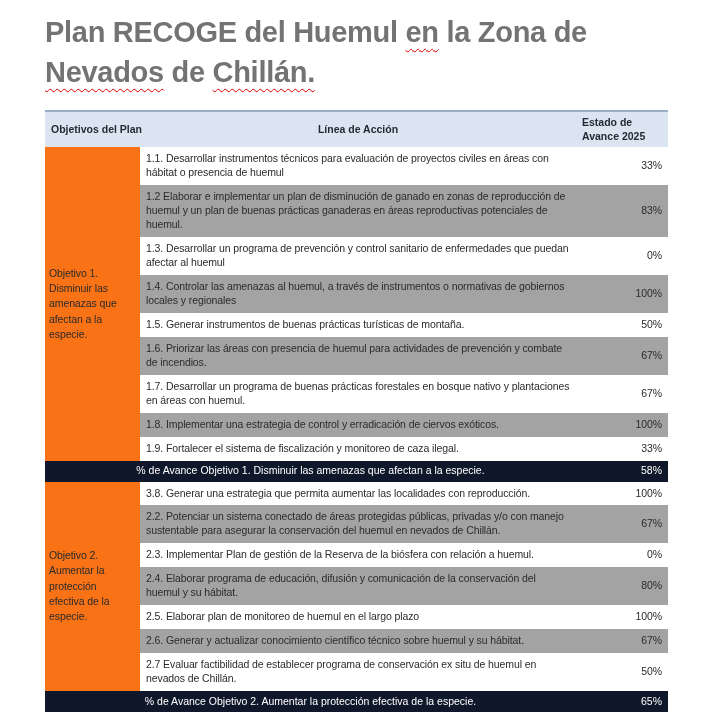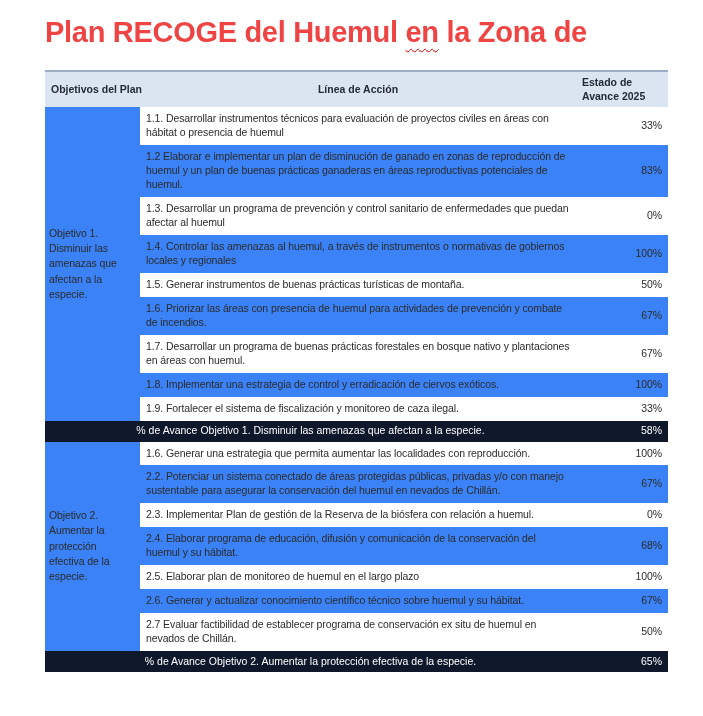--- a/index.html
+++ b/index.html
@@ -4,52 +4,53 @@
 <style>
   html,body{margin:0;padding:0;}
   body{
     width:703px;height:716px;overflow:hidden;background:#ffffff;
     font-family:"Liberation Sans",sans-serif;
   }
   .page{padding:12px 35px 0 45px;}
 
   
   .title{margin:0 0 18px 0;font-size:29px;line-height:1.38;font-weight:bold;
-         color:#ef4444;letter-spacing:-0.3px;}
+         color:#737373;letter-spacing:-0.3px;}
   .tline{display:block;}
   .squiggle{text-decoration:underline;text-decoration-style:wavy;
             text-decoration-color:#e00000;text-decoration-thickness:1px;
             text-underline-offset:6px;}
 
   
   table{border-collapse:collapse;width:623px;table-layout:fixed;
         font-size:10.5px;color:#2b2b2b;}
   thead th{background:#dbe5f1;border-top:2px solid #9cadc6;
            padding:4px 6px;font-size:10.5px;font-weight:bold;color:#232a35;
            vertical-align:middle;line-height:1.3;}
   th.c1{text-align:left;white-space:nowrap;}
   th.c2{text-align:center;}
   th.c3{text-align:left;}
   tbody td{padding:5px 6px;line-height:1.33;vertical-align:middle;
            letter-spacing:-0.1px;}
-  tr.alt td{background:#3b82f6;}
-  td.obj{background:#3b82f6;vertical-align:middle;line-height:1.45;
+  tr.alt td{background:#a3a3a3;}
+  td.obj{background:#f97316;vertical-align:middle;line-height:1.45;
          padding-left:4px;padding-right:10px;}
   td.pct{text-align:right;}
   tr.summary td{background:#0f172a;color:#ffffff;padding:3.5px 6px;
                 letter-spacing:0;}
   td.sumlabel{text-align:center;}
 </style>
 </head>
 <body>
 
 <div class="page">
 
   <h1 class="title">
     <span class="tline"><span>Plan RECOGE del Huemul </span><span class="squiggle">en</span><span> la Zona de</span></span>
+    <span class="tline"><span class="squiggle">Nevados</span><span> de </span><span class="squiggle">Chillán.</span></span>
   </h1>
 
   <table>
     <colgroup>
         <col style="width:95px">
         <col style="width:436px">
         <col style="width:92px">
       </colgroup>
     <thead>
       <tr>
@@ -97,34 +98,34 @@
         <td class="act">1.9. Fortalecer el sistema de fiscalización y monitoreo de caza ilegal.</td>
         <td class="pct">33%</td>
       </tr>
       <tr class="summary">
         <td class="sumlabel" colspan="2">% de Avance Objetivo 1. Disminuir las amenazas que afectan a la especie.</td>
         <td class="pct">58%</td>
       </tr>
 
       <tr>
         <td class="obj" rowspan="7">Objetivo 2. Aumentar la protección efectiva de la especie.</td>
-        <td class="act">1.6. Generar una estrategia que permita aumentar las localidades con reproducción.</td>
+        <td class="act">3.8. Generar una estrategia que permita aumentar las localidades con reproducción.</td>
         <td class="pct">100%</td>
       </tr>
       <tr class="alt">
         <td class="act">2.2. Potenciar un sistema conectado de áreas protegidas públicas, privadas y/o con manejo sustentable para asegurar la conservación del huemul en nevados de Chillán.</td>
         <td class="pct">67%</td>
       </tr>
       <tr>
         <td class="act">2.3. Implementar Plan de gestión de la Reserva de la biósfera con relación a huemul.</td>
         <td class="pct">0%</td>
       </tr>
       <tr class="alt">
         <td class="act">2.4. Elaborar programa de educación, difusión y comunicación de la conservación del huemul y su hábitat.</td>
-        <td class="pct">68%</td>
+        <td class="pct">80%</td>
       </tr>
       <tr>
         <td class="act">2.5. Elaborar plan de monitoreo de huemul en el largo plazo</td>
         <td class="pct">100%</td>
       </tr>
       <tr class="alt">
         <td class="act">2.6. Generar y actualizar conocimiento científico técnico sobre huemul y su hábitat.</td>
         <td class="pct">67%</td>
       </tr>
       <tr>

